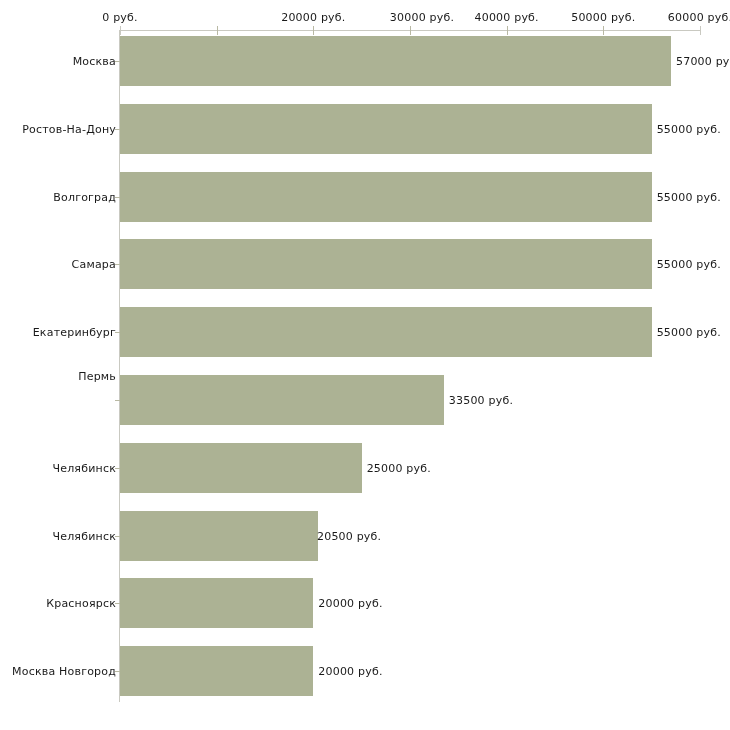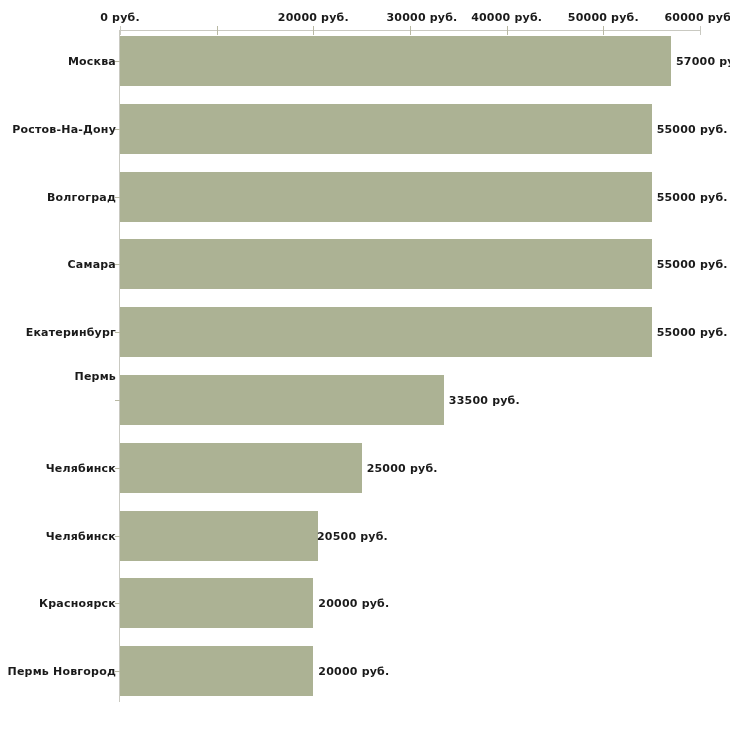--- a/index.html
+++ b/index.html
@@ -10,21 +10,20 @@
   body {
     font-family: "DejaVu Sans", sans-serif;
     -webkit-font-smoothing: antialiased;
   }
   #chart-root {
     position: relative;
     width: 730px;
     height: 730px;
     background: #ffffff;
     overflow: hidden;
-    font-weight: bold;
   }
 
   
   .plot-area {
     position: absolute;
     left: 0;
     top: 0;
     width: 730px;
     height: 730px;
   }
@@ -142,21 +141,21 @@
     <div id="y-cat-labels">
         <div class="y-cat-label" style="top: 61px;">Москва</div>
         <div class="y-cat-label" style="top: 128.8px;">Ростов-На-Дону</div>
         <div class="y-cat-label" style="top: 196.6px;">Волгоград</div>
         <div class="y-cat-label" style="top: 264.4px;">Самара</div>
         <div class="y-cat-label" style="top: 332.2px;">Екатеринбург</div>
         <div class="y-cat-label" style="top: 376px;">Пермь</div>
         <div class="y-cat-label" style="top: 467.8px;">Челябинск</div>
         <div class="y-cat-label" style="top: 535.6px; margin-left: 12px;">Челябинск</div>
         <div class="y-cat-label" style="top: 603.4px;">Красноярск</div>
-        <div class="y-cat-label" style="top: 671.2px;">Пермь Новгород</div>
+        <div class="y-cat-label" style="top: 671.2px;">Москва Новгород</div>
       </div>
 
     <div id="bars">
         <div class="bar" style="top: 36px; height: 50px; width: 551px; background: rgb(172, 178, 148);"></div>
         <div class="bar" style="top: 104px; height: 50px; width: 531.667px; background: rgb(172, 178, 148);"></div>
         <div class="bar" style="top: 172px; height: 50px; width: 531.667px; background: rgb(172, 178, 148);"></div>
         <div class="bar" style="top: 239px; height: 50px; width: 531.667px; background: rgb(172, 178, 148);"></div>
         <div class="bar" style="top: 307px; height: 50px; width: 531.667px; background: rgb(172, 178, 148);"></div>
         <div class="bar" style="top: 375px; height: 50px; width: 323.833px; background: rgb(172, 178, 148);"></div>
         <div class="bar" style="top: 443px; height: 50px; width: 241.667px; background: rgb(172, 178, 148);"></div>

